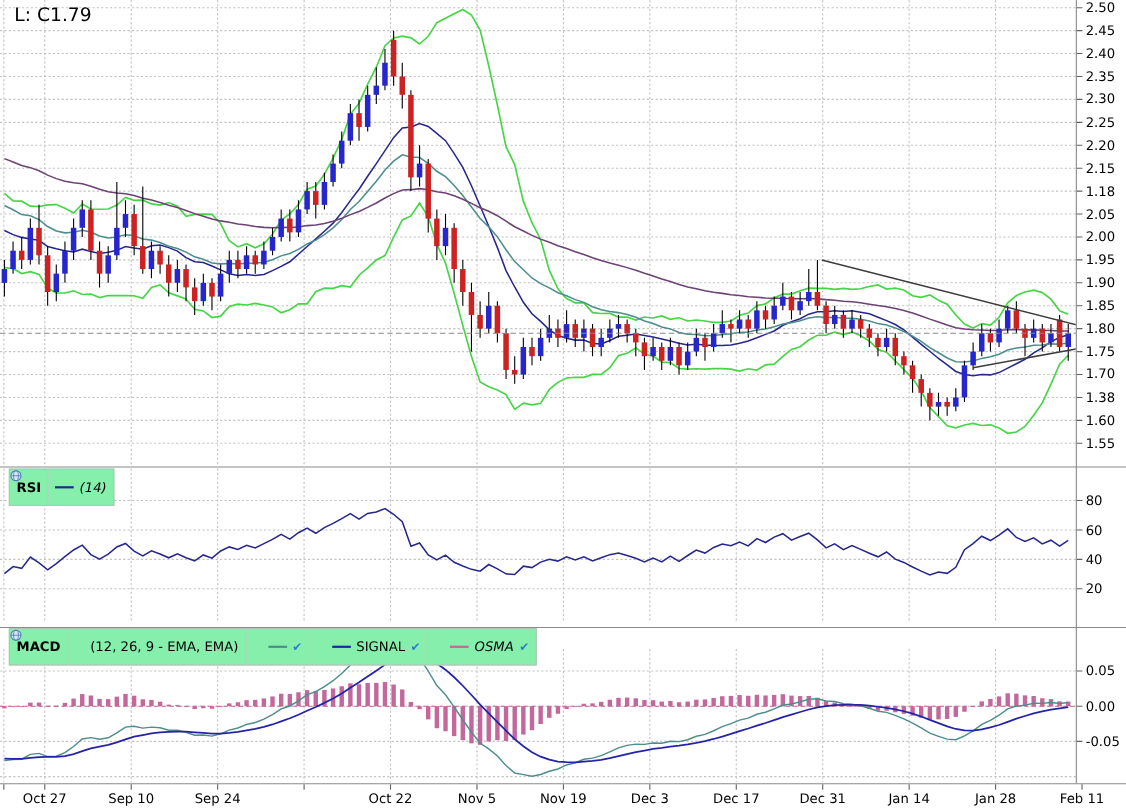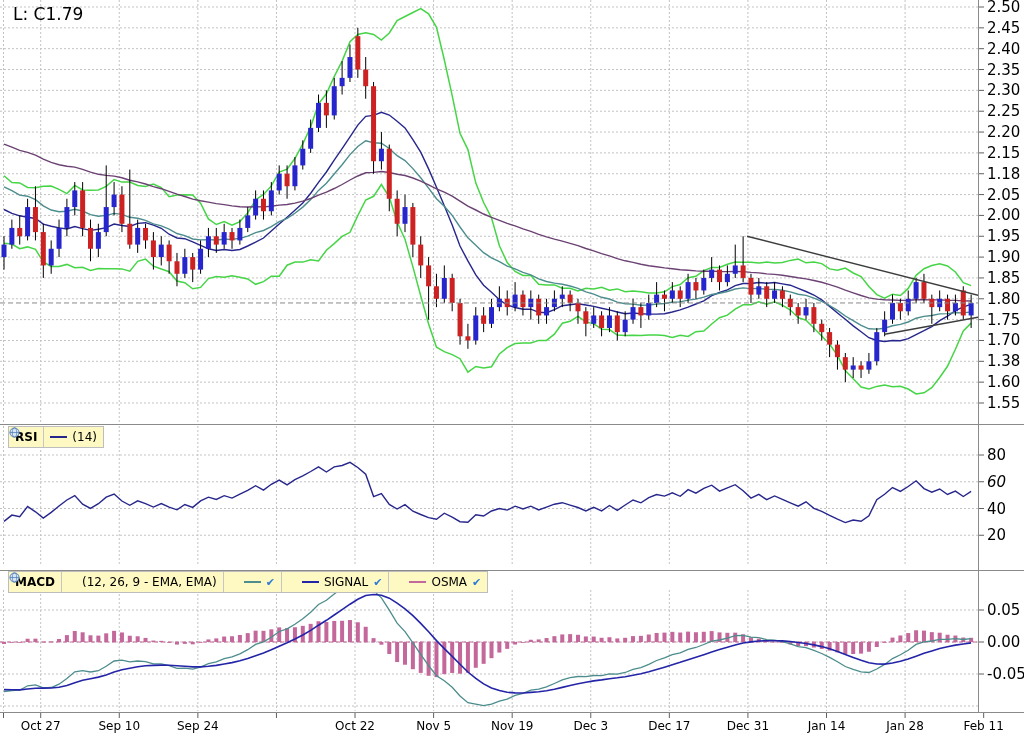--- a/index.html
+++ b/index.html
@@ -1,25 +1,25 @@
 <!DOCTYPE html>
 <html><head>
 <meta charset="utf-8">
 <style>
   html,body{margin:0;padding:0;background:#fff;}
   #root{position:relative;width:1024px;height:738px;background:#ffffff;overflow:hidden;
         font-family:"DejaVu Sans","Liberation Sans",sans-serif;}
   svg{position:absolute;left:0;top:0;}
-  .axis-label{position:absolute;font-size:15px;color:#000;white-space:nowrap;line-height:14px;}
+  .axis-label{position:absolute;font-size:12px;color:#000;white-space:nowrap;line-height:14px;}
   .date-label{position:absolute;font-size:12px;color:#000;width:70px;text-align:center;line-height:14px;}
   .last-close{position:absolute;left:13px;top:4px;font-size:17px;color:#000;}
-  .chip-strip{position:absolute;display:flex;height:22px;background:#fef9c3;
+  .chip-strip{position:absolute;display:flex;height:34px;background:#86efac;
               border:1px solid #bdbdbd;box-sizing:border-box;font-size:12px;color:#000;align-items:stretch;}
   .chip{display:flex;align-items:center;padding:0 6px;border-right:1px solid #c6c6c6;gap:5px;white-space:nowrap;}
-  .chip:last-child{border-right:none;}
+  .chip:last-child{border-right:none;font-style:italic;}
   .chip-title{font-weight:bold;}
   .swatch{display:inline-block;width:17px;height:0;border-top:2px solid #000;}
   .check{color:#2b7bd4;font-size:11px;font-weight:bold;line-height:11px;}
   .globe{display:inline-block;width:11px;height:11px;}
 </style>
 </head>
 <body>
 
 <div id="root">
   <svg id="plot" width="1024" height="738">
@@ -602,21 +602,21 @@
       <div class="axis-label" style="left: 987px; top: 229.262px;">1.95</div>
       <div class="axis-label" style="left: 987px; top: 250.104px;">1.90</div>
       <div class="axis-label" style="left: 987px; top: 270.946px;">1.85</div>
       <div class="axis-label" style="left: 987px; top: 291.788px;">1.80</div>
       <div class="axis-label" style="left: 987px; top: 312.63px;">1.75</div>
       <div class="axis-label" style="left: 987px; top: 333.472px;">1.70</div>
       <div class="axis-label" style="left: 987px; top: 354.314px;">1.38</div>
       <div class="axis-label" style="left: 987px; top: 375.156px;">1.60</div>
       <div class="axis-label" style="left: 987px; top: 395.998px;">1.55</div>
       <div class="axis-label" style="left: 987px; top: 448px;">80</div>
-      <div class="axis-label" style="left: 987px; top: 474.75px; font-style: italic;">60</div>
+      <div class="axis-label" style="left: 987px; top: 474.75px;">60</div>
       <div class="axis-label" style="left: 987px; top: 501.5px;">40</div>
       <div class="axis-label" style="left: 987px; top: 528.25px;">20</div>
       <div class="axis-label" style="left: 987px; top: 603px;">0.05</div>
       <div class="axis-label" style="left: 987px; top: 635px;">0.00</div>
       <div class="axis-label" style="left: 987px; top: 667px;">-0.05</div>
       <div class="date-label" style="left: 5.7px; top: 719px;">Oct 27</div>
       <div class="date-label" style="left: 84.28px; top: 719px;">Sep 10</div>
       <div class="date-label" style="left: 162.86px; top: 719px;">Sep 24</div>
       <div class="date-label" style="left: 241.44px; top: 750px;">Oct 8</div>
       <div class="date-label" style="left: 320.02px; top: 719px;">Oct 22</div>

